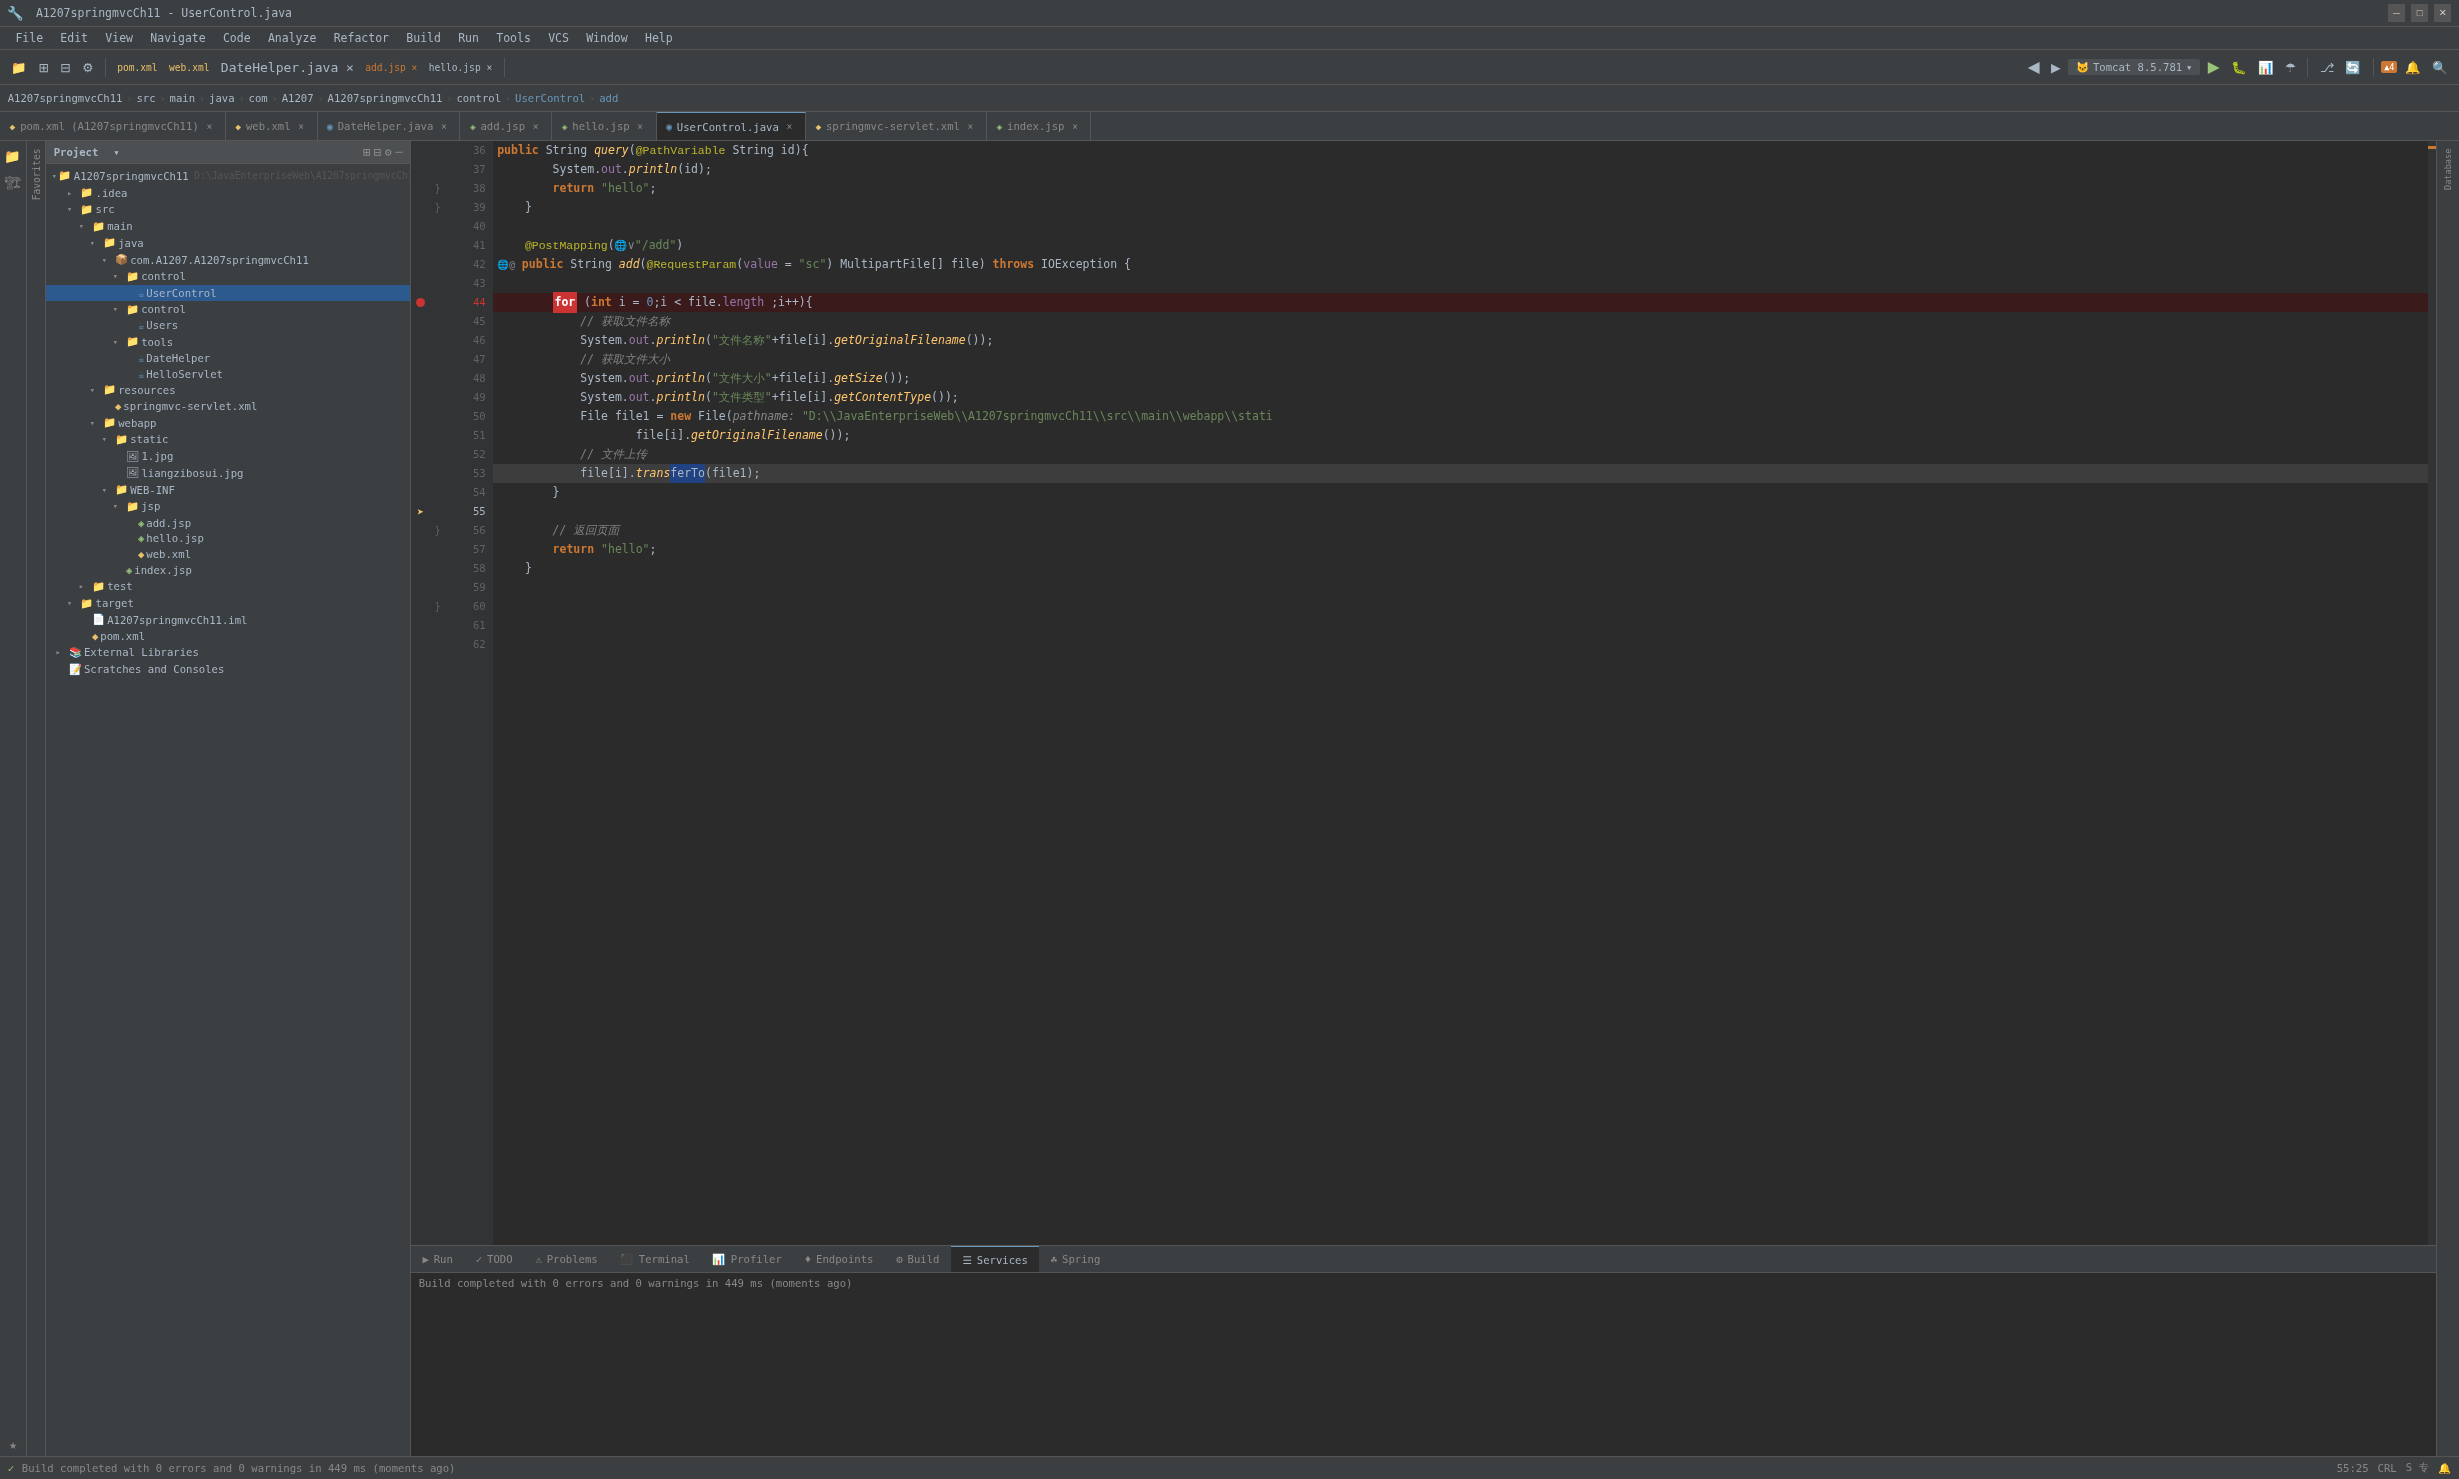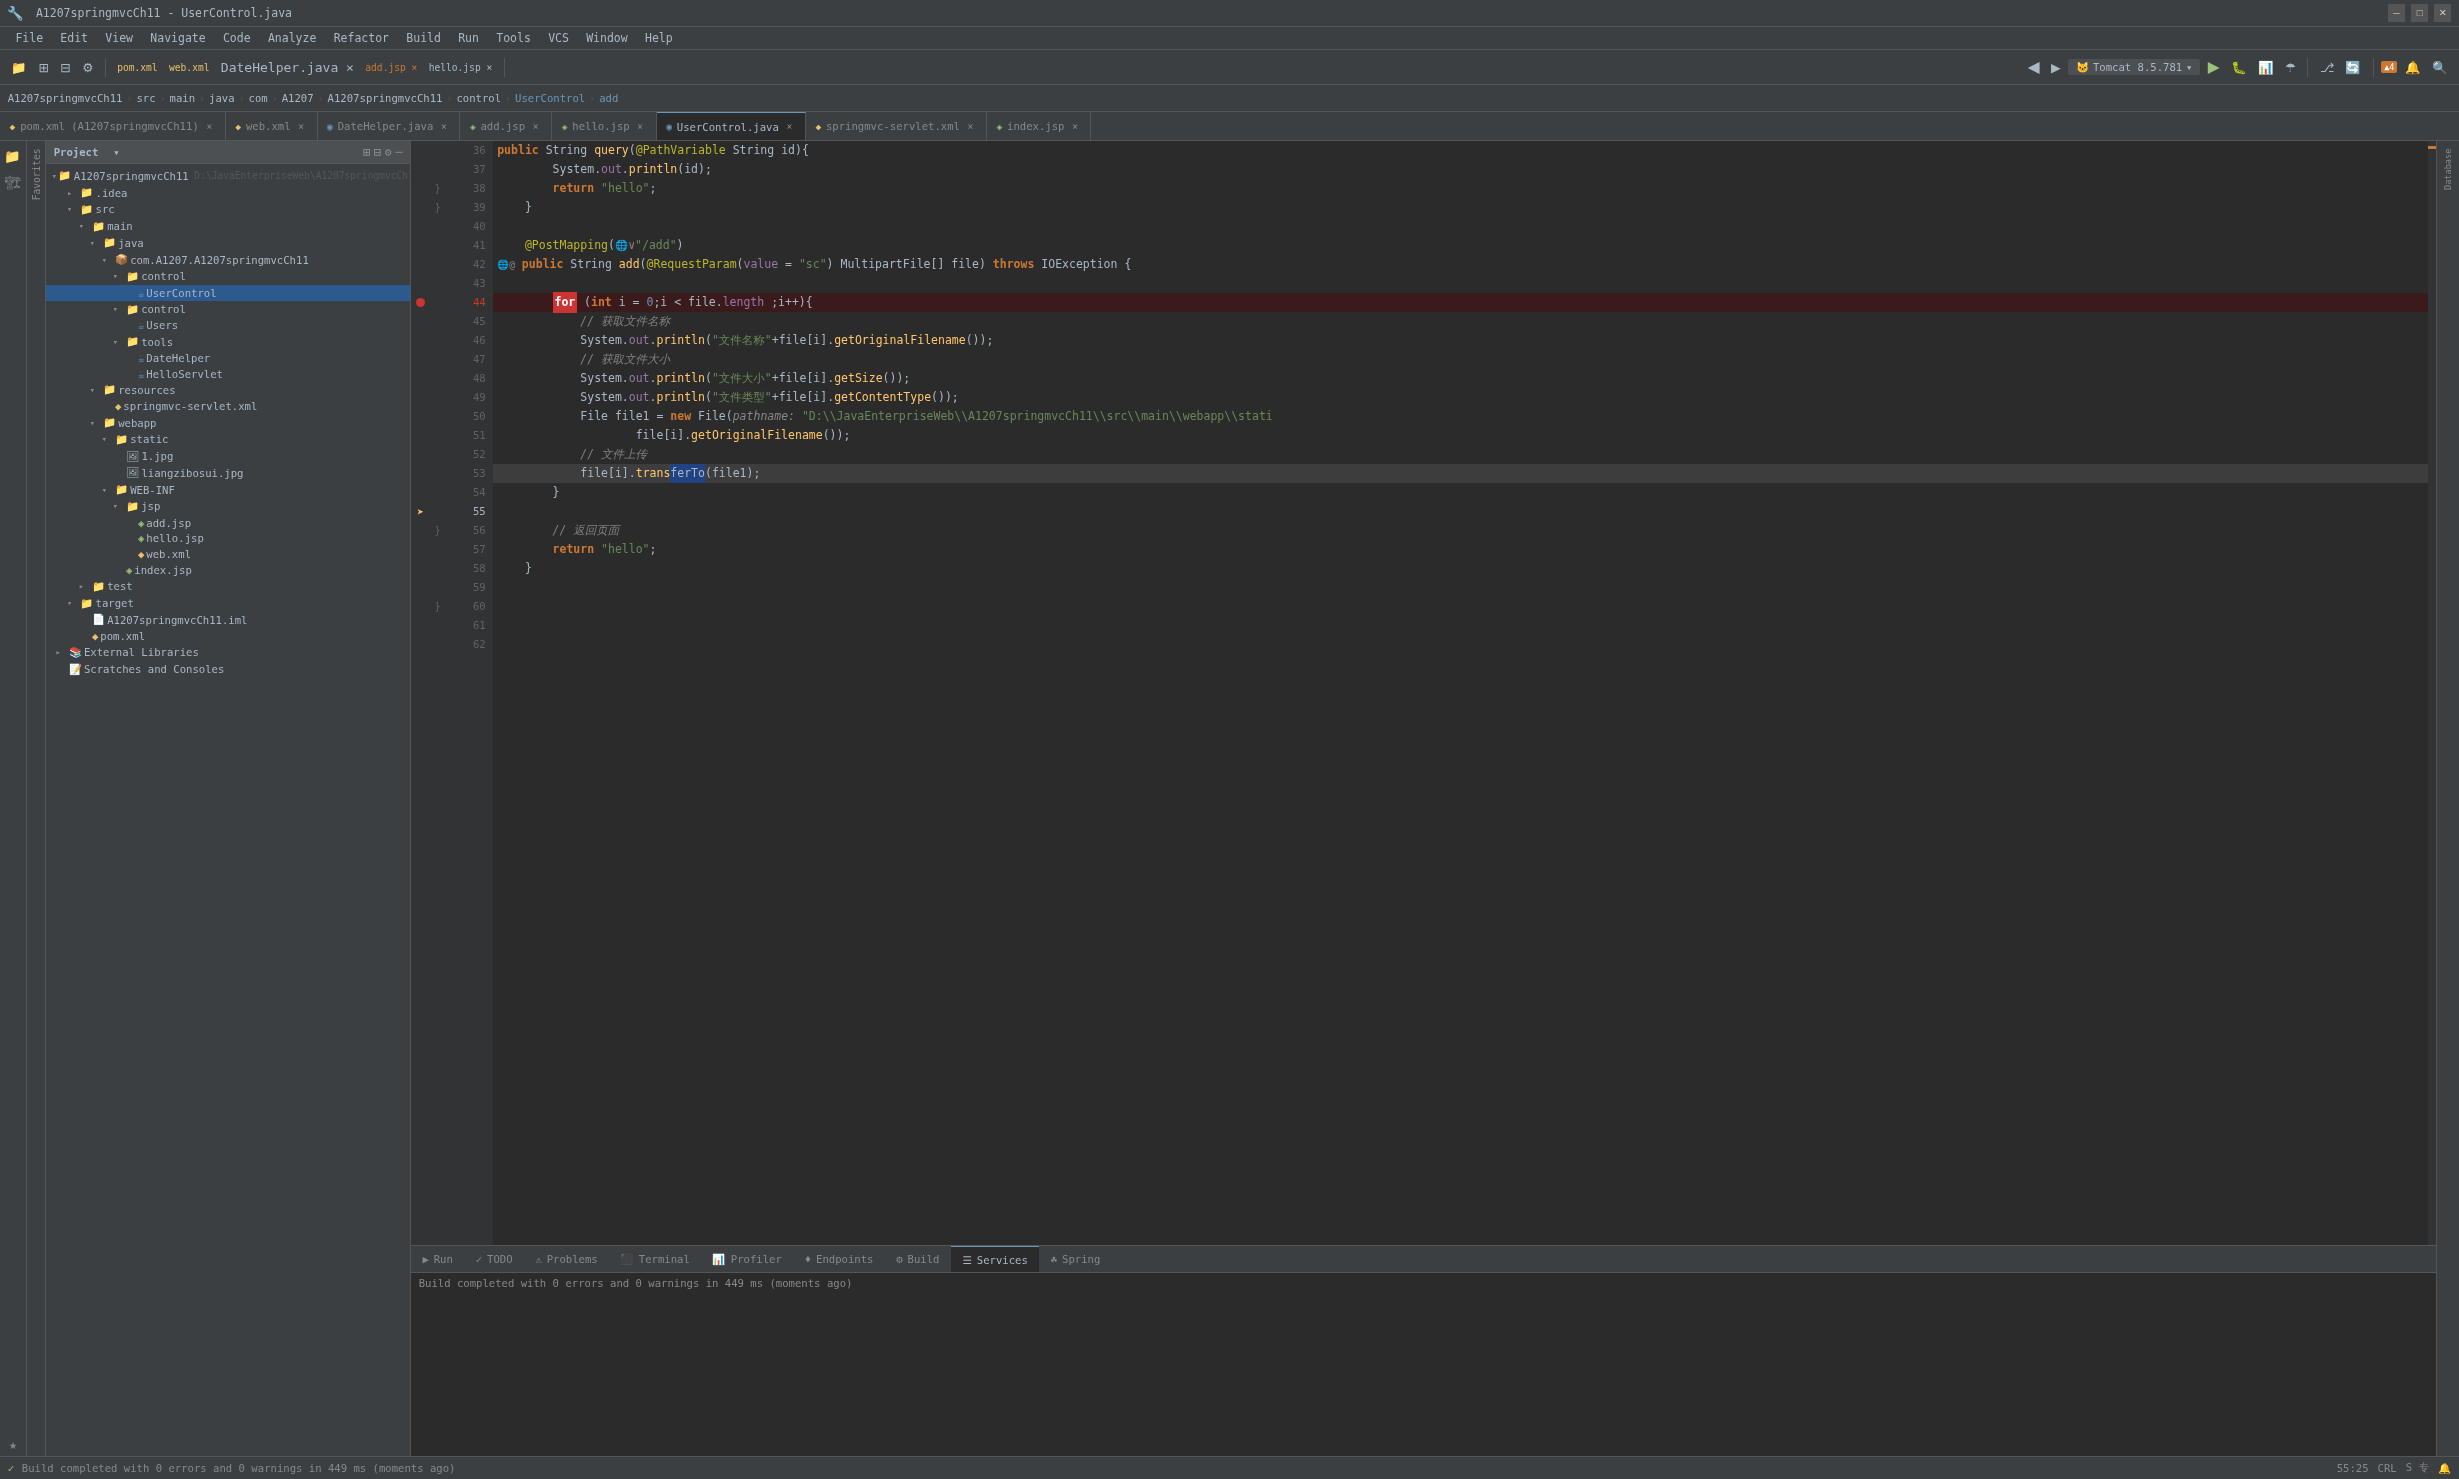--- a/index.html
+++ b/index.html
@@ -255,23 +255,23 @@
       white-space: nowrap;
       position: relative;
     }
     .code-line.highlighted-line { background: #3d3d3d; }
     .code-line.breakpoint-line { background: #3a1a1a; }
 
     
     .kw { color: #cc7832; font-weight: bold; }
     .str { color: #6a8759; }
     .comment { color: #808080; font-style: italic; }
-    .fn { color: #ffc66d; }
+    .fn { color: #ffc66d; font-style: italic; }
     .type { color: #a9b7c6; }
-    .anno { color: #bbb529; }
+    .anno { color: #bbb529; font-family: Liberation Mono, monospace; }
     .num { color: #6897bb; }
 
     
     .bottom-panel {
       height: 211px;
       background: #2b2b2b;
       border-top: 1px solid #555;
       display: flex;
       flex-direction: column;
       flex-shrink: 0;

